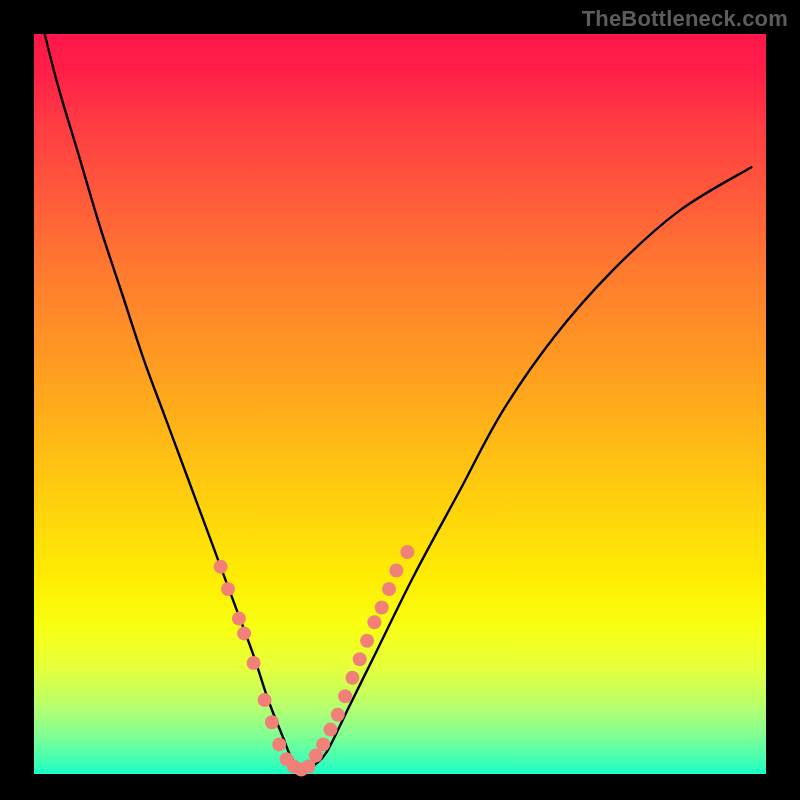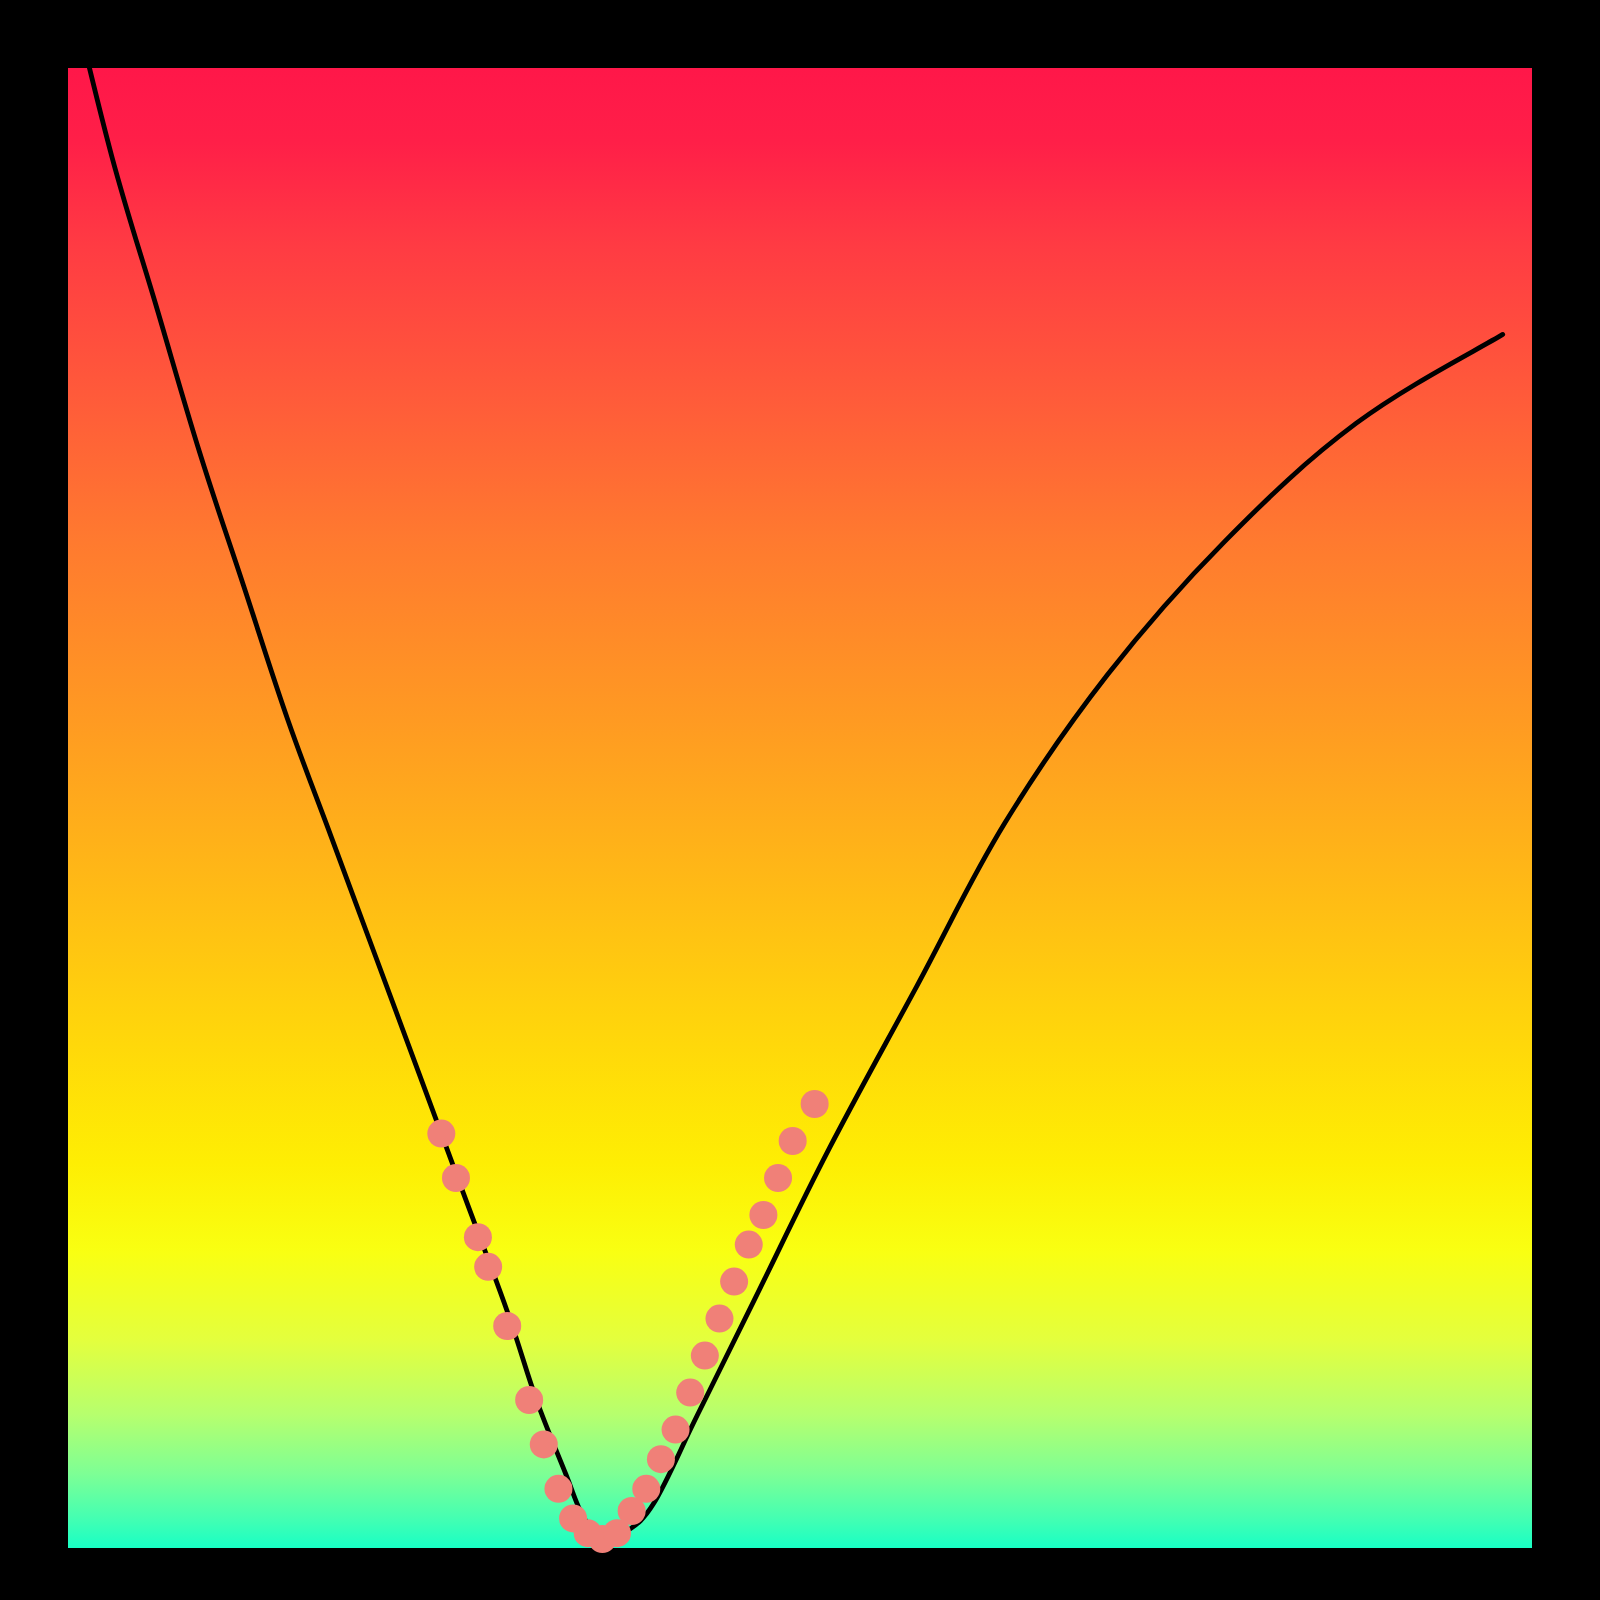--- a/index.html
+++ b/index.html
@@ -94,13 +94,14 @@
           <circle cx="325.74" cy="625.30" r="7" fill="#f08078"></circle>
           <circle cx="333.06" cy="606.80" r="7" fill="#f08078"></circle>
           <circle cx="340.38" cy="588.30" r="7" fill="#f08078"></circle>
           <circle cx="347.70" cy="573.50" r="7" fill="#f08078"></circle>
           <circle cx="355.02" cy="555.00" r="7" fill="#f08078"></circle>
           <circle cx="362.34" cy="536.50" r="7" fill="#f08078"></circle>
           <circle cx="373.32" cy="518.00" r="7" fill="#f08078"></circle>
         </g>
     </svg>
   </div>
+  <div class="watermark">TheBottleneck.com</div>
 </div>
 
 </body></html>

